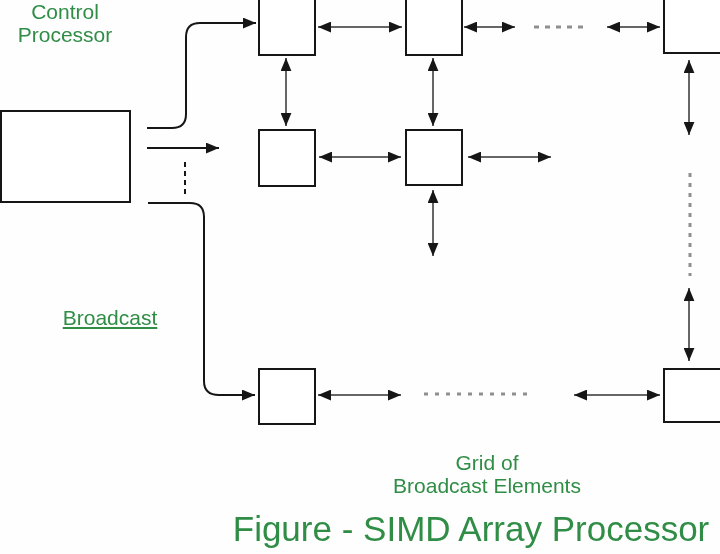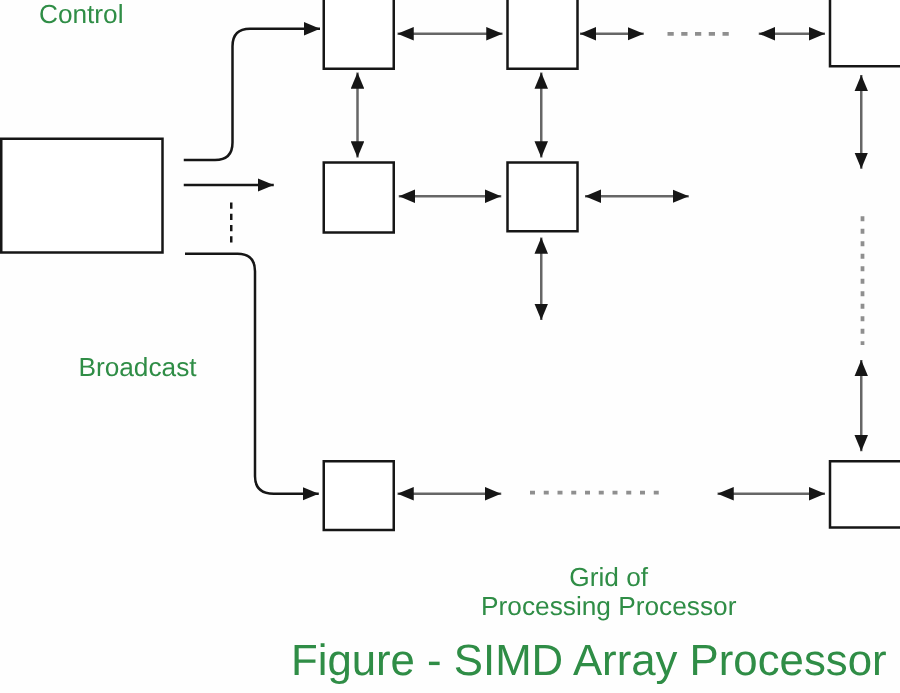--- a/index.html
+++ b/index.html
@@ -20,21 +20,21 @@
   .pe{fill:#ffffff;stroke:var(--line-black);stroke-width:2px;}
   .cp{fill:#ffffff;stroke:var(--line-black);stroke-width:2px;}
   .blk{stroke:var(--line-black);stroke-width:2px;fill:none;}
   .shaft{stroke:var(--shaft-gray);stroke-width:2px;fill:none;}
   .dots{stroke:var(--dotted-gray);stroke-width:3px;fill:none;}
   .label{
     position:absolute;color:var(--text-green);text-align:center;
     font-size:21px;line-height:23px;white-space:nowrap;
   }
   .label-cp{left:0;top:123;width:130px;}
-  .label-broadcast{left:10px;top:283px;width:200px;line-height:24px;}
+  .label-broadcast{left:10px;top:306px;width:200px;line-height:24px;text-decoration:underline;}
   .label-grid{left:359px;top:451px;width:256px;}
   .caption{
     position:absolute;left:219px;top:509px;width:504px;
     color:var(--text-green);text-align:center;
     font-size:35px;line-height:40px;white-space:nowrap;
   }
 </style>
 </head>
 <body>
 
@@ -78,26 +78,27 @@
     <line class="shaft" x1="468" y1="157" x2="551" y2="157" marker-start="url(#ah)" marker-end="url(#ah)"></line>
     <line class="shaft" x1="433" y1="190" x2="433" y2="256" marker-start="url(#ah)" marker-end="url(#ah)"></line>
 
     <line class="shaft" x1="318" y1="395" x2="401" y2="395" marker-start="url(#ah)" marker-end="url(#ah)"></line>
     <line class="dots" x1="424" y1="394" x2="529" y2="394" stroke-dasharray="4 7"></line>
     <line class="shaft" x1="574" y1="395" x2="660" y2="395" marker-start="url(#ah)" marker-end="url(#ah)"></line>
   </svg>
 
   <div class="label label-cp">
     <span>Control</span><br>
+    <span>Processor</span>
   </div>
 
   <div class="label label-broadcast">
     <span>Broadcast</span><br>
   </div>
 
   <div class="label label-grid">
     <span>Grid of</span><br>
-    <span>Processing Processor</span>
+    <span>Broadcast Elements</span>
   </div>
 
   <div class="caption">Figure - SIMD Array Processor</div>
 
 </div>
 
 </body></html>

